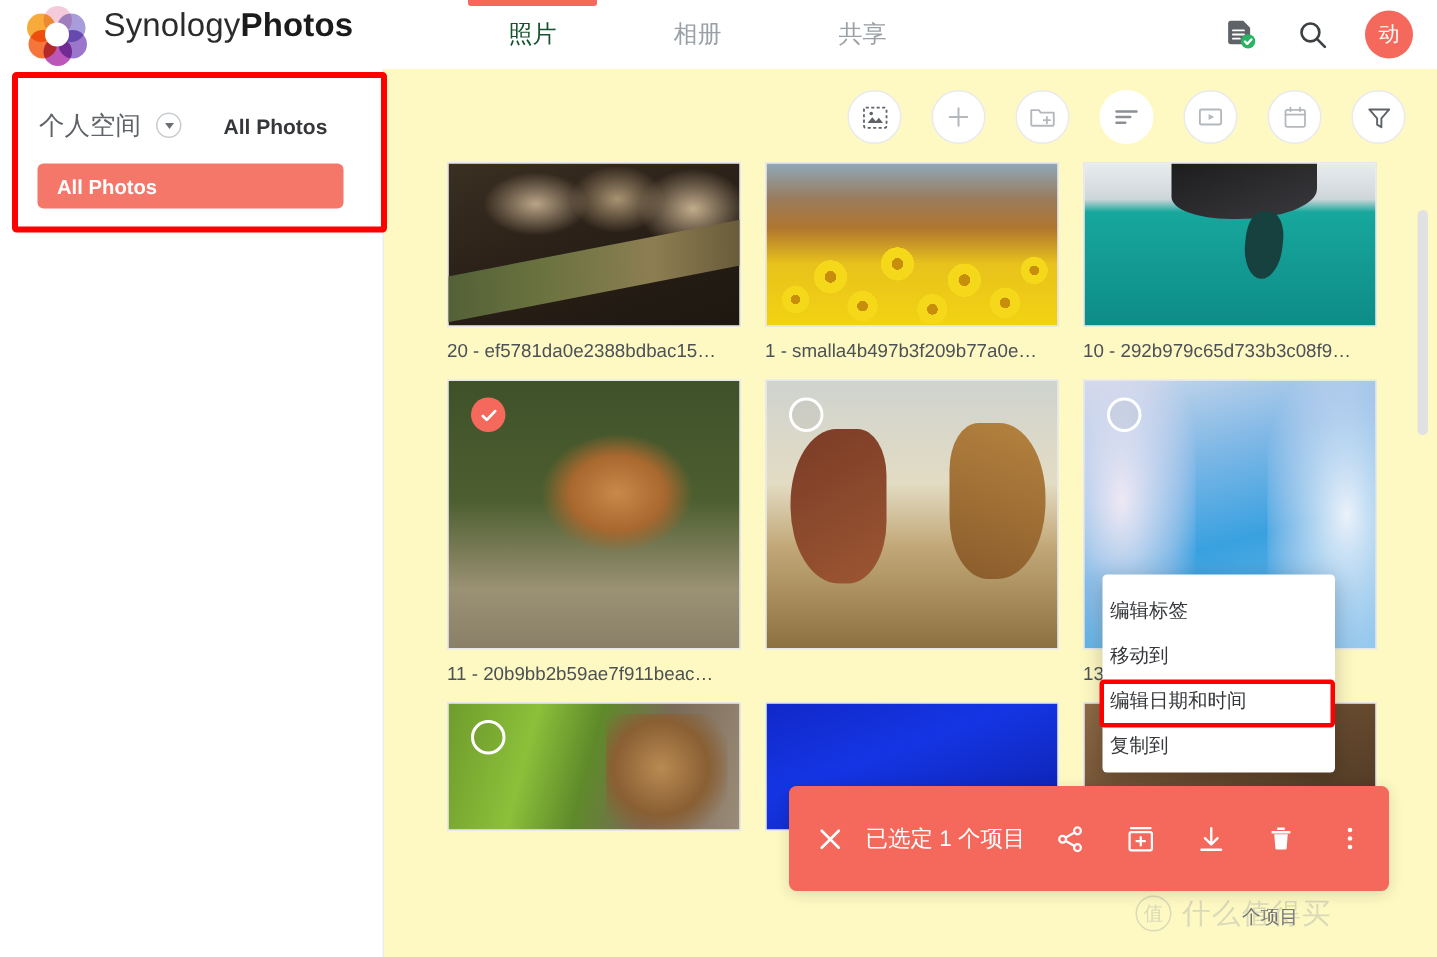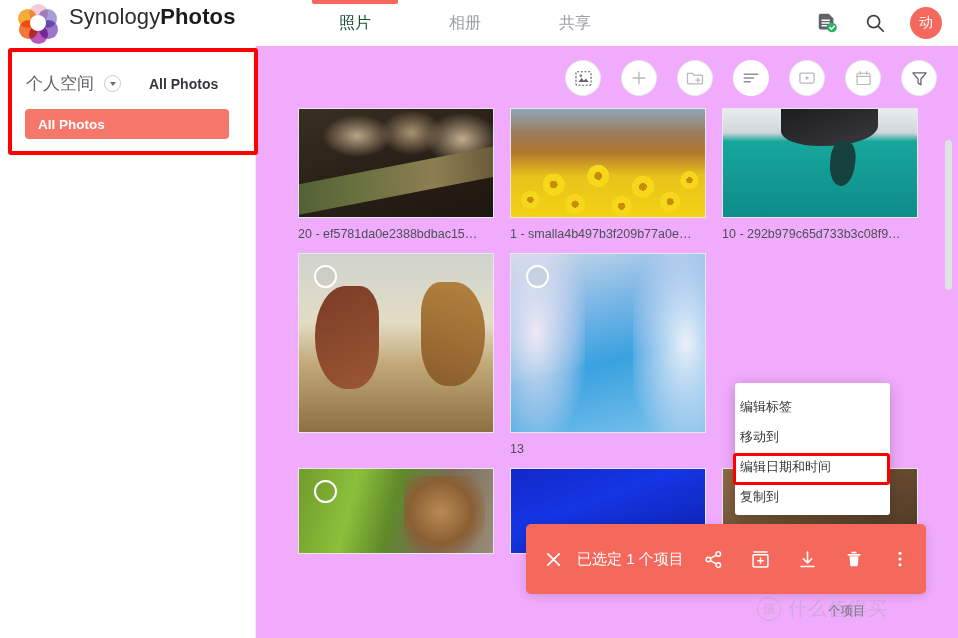--- a/index.html
+++ b/index.html
@@ -73,21 +73,21 @@
     padding-left:13px; cursor:pointer;
   }
   .nav-item-label { color:#fff; font-size:13.5px; font-weight:700; }
 
   .annot-box {
     position:absolute; left:8px; top:48px; width:250px; height:107px;
     border:4px solid #ff0000; border-radius:3px; pointer-events:none; z-index: 40;
   }
 
   
-  .main { position:absolute; left:256px; top:46px; width:702px; height:592px; background:#f0abfc; }
+  .main { position:absolute; left:256px; top:46px; width:702px; height:592px; background:#fef9c3; }
 
   .toolbar { position:absolute; right:21px; top:14px; display:flex; align-items:center; gap:20px; }
   .tbtn {
     width:36px; height:36px; border-radius:50%; border:1px solid #e8eaec;
     display:flex; align-items:center; justify-content:center; cursor:pointer; background:#fff;
   }
   .tbtn.noborder { border-color:transparent; }
 
   .grid { position:absolute; left:42px; top:62px; width:620px; }
   .grid-row { display:flex; gap:16px; margin-bottom:12px; }
@@ -332,20 +332,31 @@
           <div class="thumb">
               <div class="ph ph-penguin"></div>
             </div>
           <div class="caption">10 - 292b979c65d733b3c08f9…</div>
         </div>
       </div>
 
       <div class="grid-row">
         <div class="cell">
           <div class="thumb tall">
+            <div class="ph ph-squirrel"></div>
+            <div class="check on">
+              <svg width="14" height="14" viewBox="0 0 24 24" fill="none" stroke="#fff" stroke-width="3.2" stroke-linecap="round" stroke-linejoin="round">
+                <path d="M5 12.5l4.5 4.5L19 7"></path>
+              </svg>
+            </div>
+          </div>
+          <div class="caption">11 - 20b9bb2b59ae7f911beac…</div>
+        </div>
+        <div class="cell">
+          <div class="thumb tall">
             <div class="ph ph-horses"></div>
             <div class="check off"></div>
           </div>
         </div>
         <div class="cell">
           <div class="thumb tall">
             <div class="ph ph-frost"></div>
             <div class="check off"></div>
           </div>
           <div class="caption">13</div>

